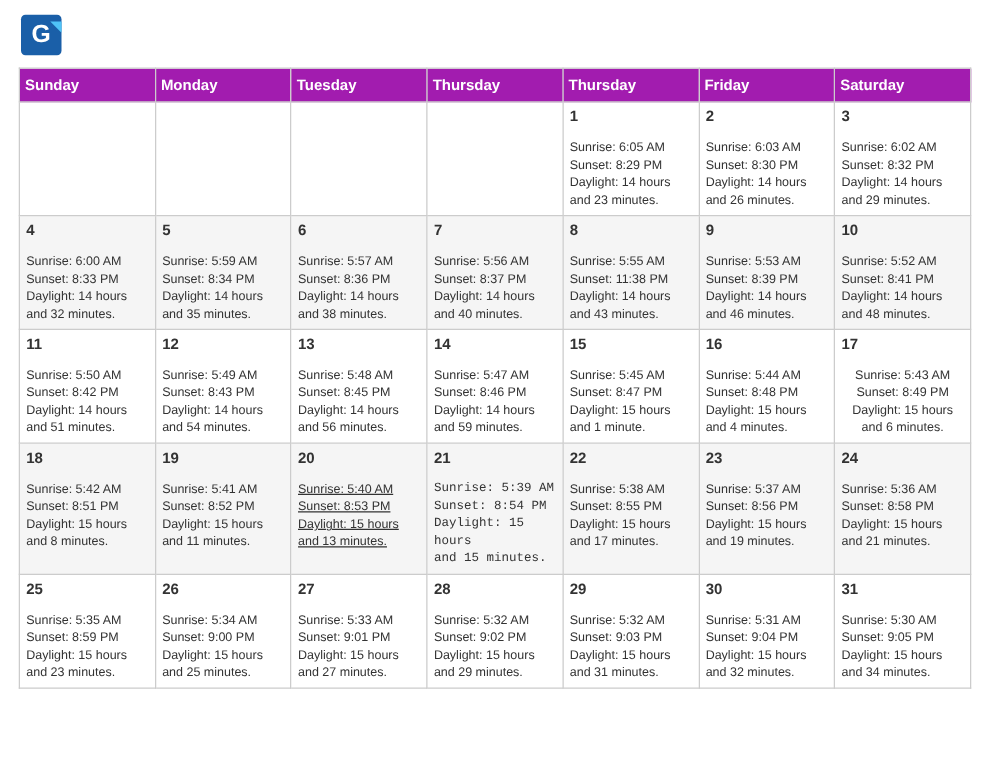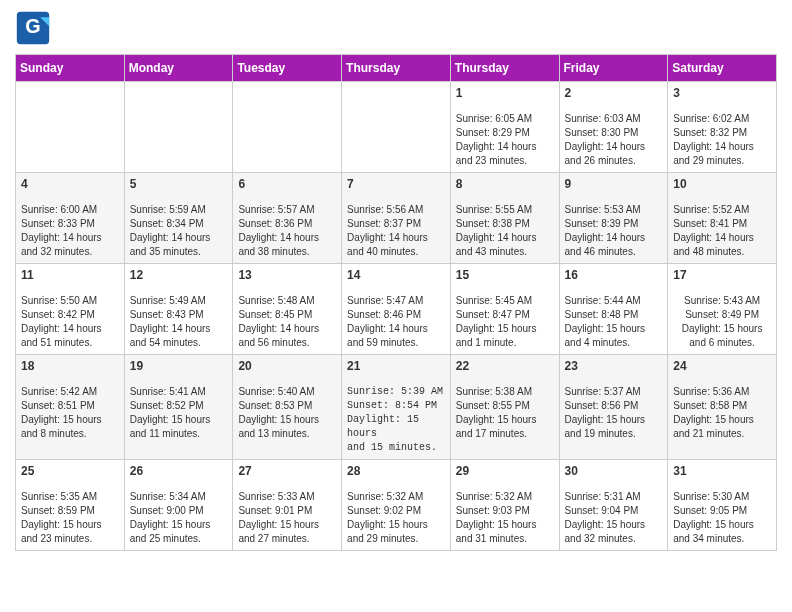--- a/index.html
+++ b/index.html
@@ -185,21 +185,21 @@
           <td>
             <div class="day-number">7</div>
             <div class="day-info" style="white-space: pre-line;">Sunrise: 5:56 AM
 Sunset: 8:37 PM
 Daylight: 14 hours
 and 40 minutes.</div>
           </td>
           <td>
             <div class="day-number">8</div>
             <div class="day-info" style="white-space: pre-line;">Sunrise: 5:55 AM
-Sunset: 8:38 PM
+Sunset: 11:38 PM
 Daylight: 14 hours
 and 43 minutes.</div>
           </td>
           <td>
             <div class="day-number">9</div>
             <div class="day-info" style="white-space: pre-line;">Sunrise: 5:53 AM
 Sunset: 8:39 PM
 Daylight: 14 hours
 and 46 minutes.</div>
           </td>
@@ -272,21 +272,21 @@
           </td>
           <td>
             <div class="day-number">19</div>
             <div class="day-info" style="white-space: pre-line;">Sunrise: 5:41 AM
 Sunset: 8:52 PM
 Daylight: 15 hours
 and 11 minutes.</div>
           </td>
           <td>
             <div class="day-number">20</div>
-            <div class="day-info" style="white-space: pre-line;">Sunrise: 5:40 AM
+            <div class="day-info" style="white-space: pre-line; text-decoration: underline;">Sunrise: 5:40 AM
 Sunset: 8:53 PM
 Daylight: 15 hours
 and 13 minutes.</div>
           </td>
           <td>
             <div class="day-number">21</div>
             <div class="day-info" style="white-space: pre-line; font-family: Liberation Mono, monospace;">Sunrise: 5:39 AM
 Sunset: 8:54 PM
 Daylight: 15 hours
 and 15 minutes.</div>

